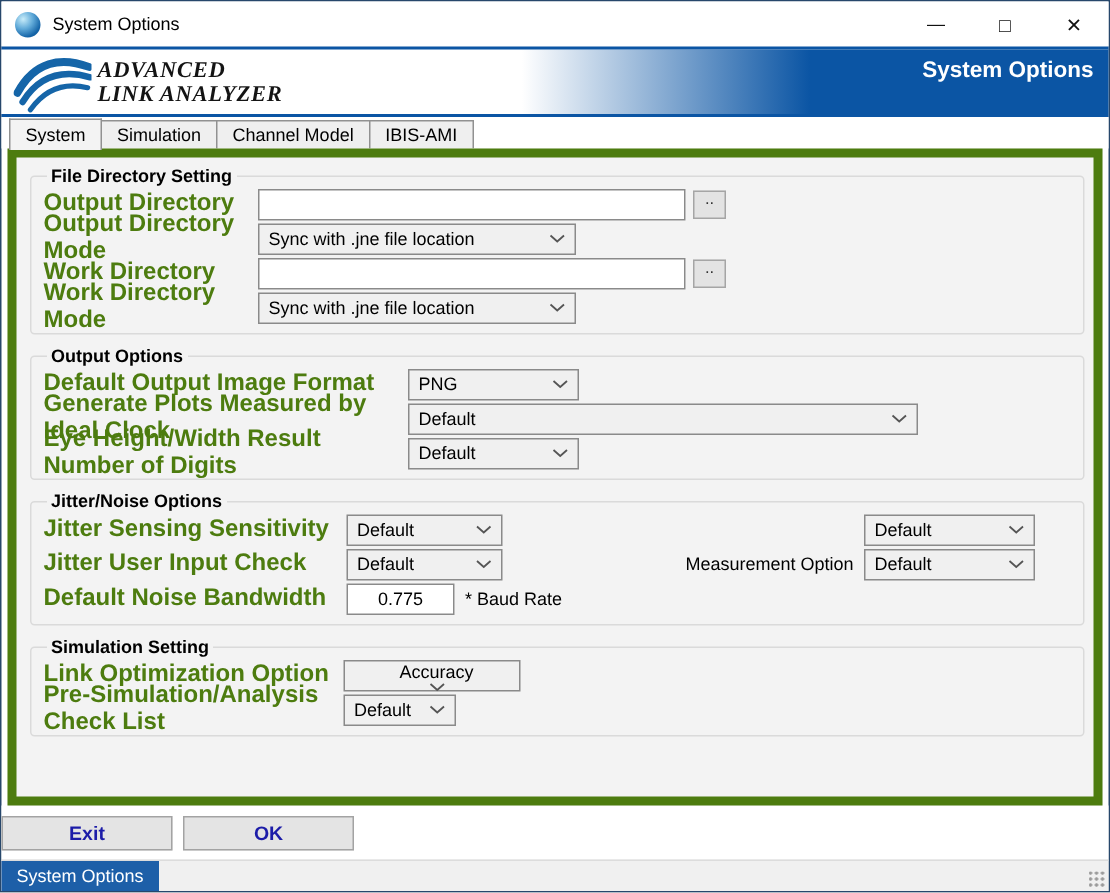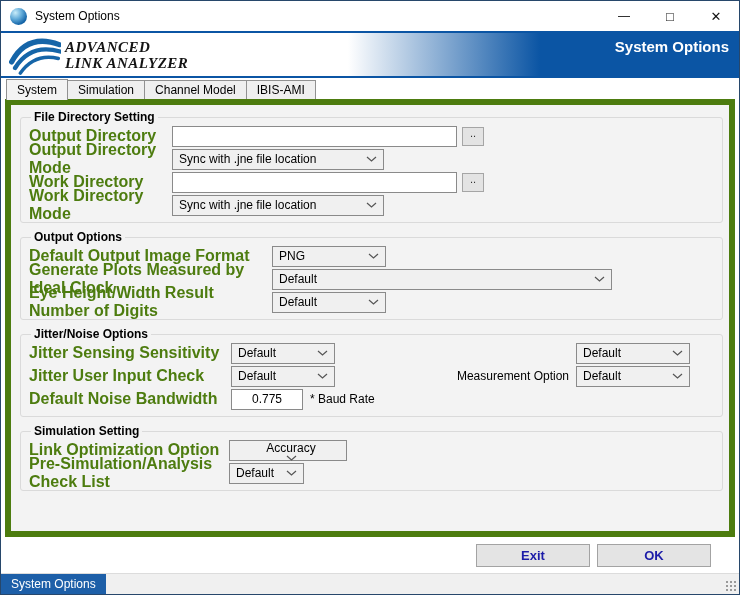--- a/index.html
+++ b/index.html
@@ -65,21 +65,21 @@
   .c-mode { width: 212px; } .c-png { width: 114px; gap: 36px; } .c-wide { width: 340px; }
   .c-sm { width: 104px; } .c-right { width: 114px; } .c-acc { width: 118px; flex-direction: column; } .c-def { width: 75px; }
 
   .right-pair { margin-left: auto; display: flex; align-items: center; margin-right: 24px; }
   .rlbl { width: 192px; text-align: right; padding-right: 7px; font-size: 12px; color: #000; }
   .rlbl.bold { font-weight: bold; }
   .suffix { margin-left: 7px; font-size: 12px; color: #000; }
 
   
   .footer { height: 36px; flex: 0 0 auto; background: #fff; display: flex; align-items: center;
-    justify-content: flex-end; gap: 7px; padding-right: 28px; }
+    justify-content: flex-start; gap: 7px; padding-right: 11px; }
   .btn { width: 114px; height: 23px; border: 1px solid #a3a3a3; background: #e4e4e4; color: #1c1ca8;
     font-weight: bold; font-size: 13px; display: flex; align-items: center; justify-content: center;
     font-family: inherit; cursor: default; }
 
   
   .statusbar { height: 21px; flex: 0 0 auto; background: #f0f0f0; border-top: 1px solid #dcdcdc;
     display: flex; align-items: stretch; position: relative; }
   .status-label { background: #1d5fa8; color: #fff; font-size: 12px; display: flex; align-items: center; padding: 0 10px; }
   .grip { position: absolute; right: 2px; bottom: 2px; width: 11px; height: 11px;
     background-image: radial-gradient(#9a9a9a 1px, transparent 1.2px);

